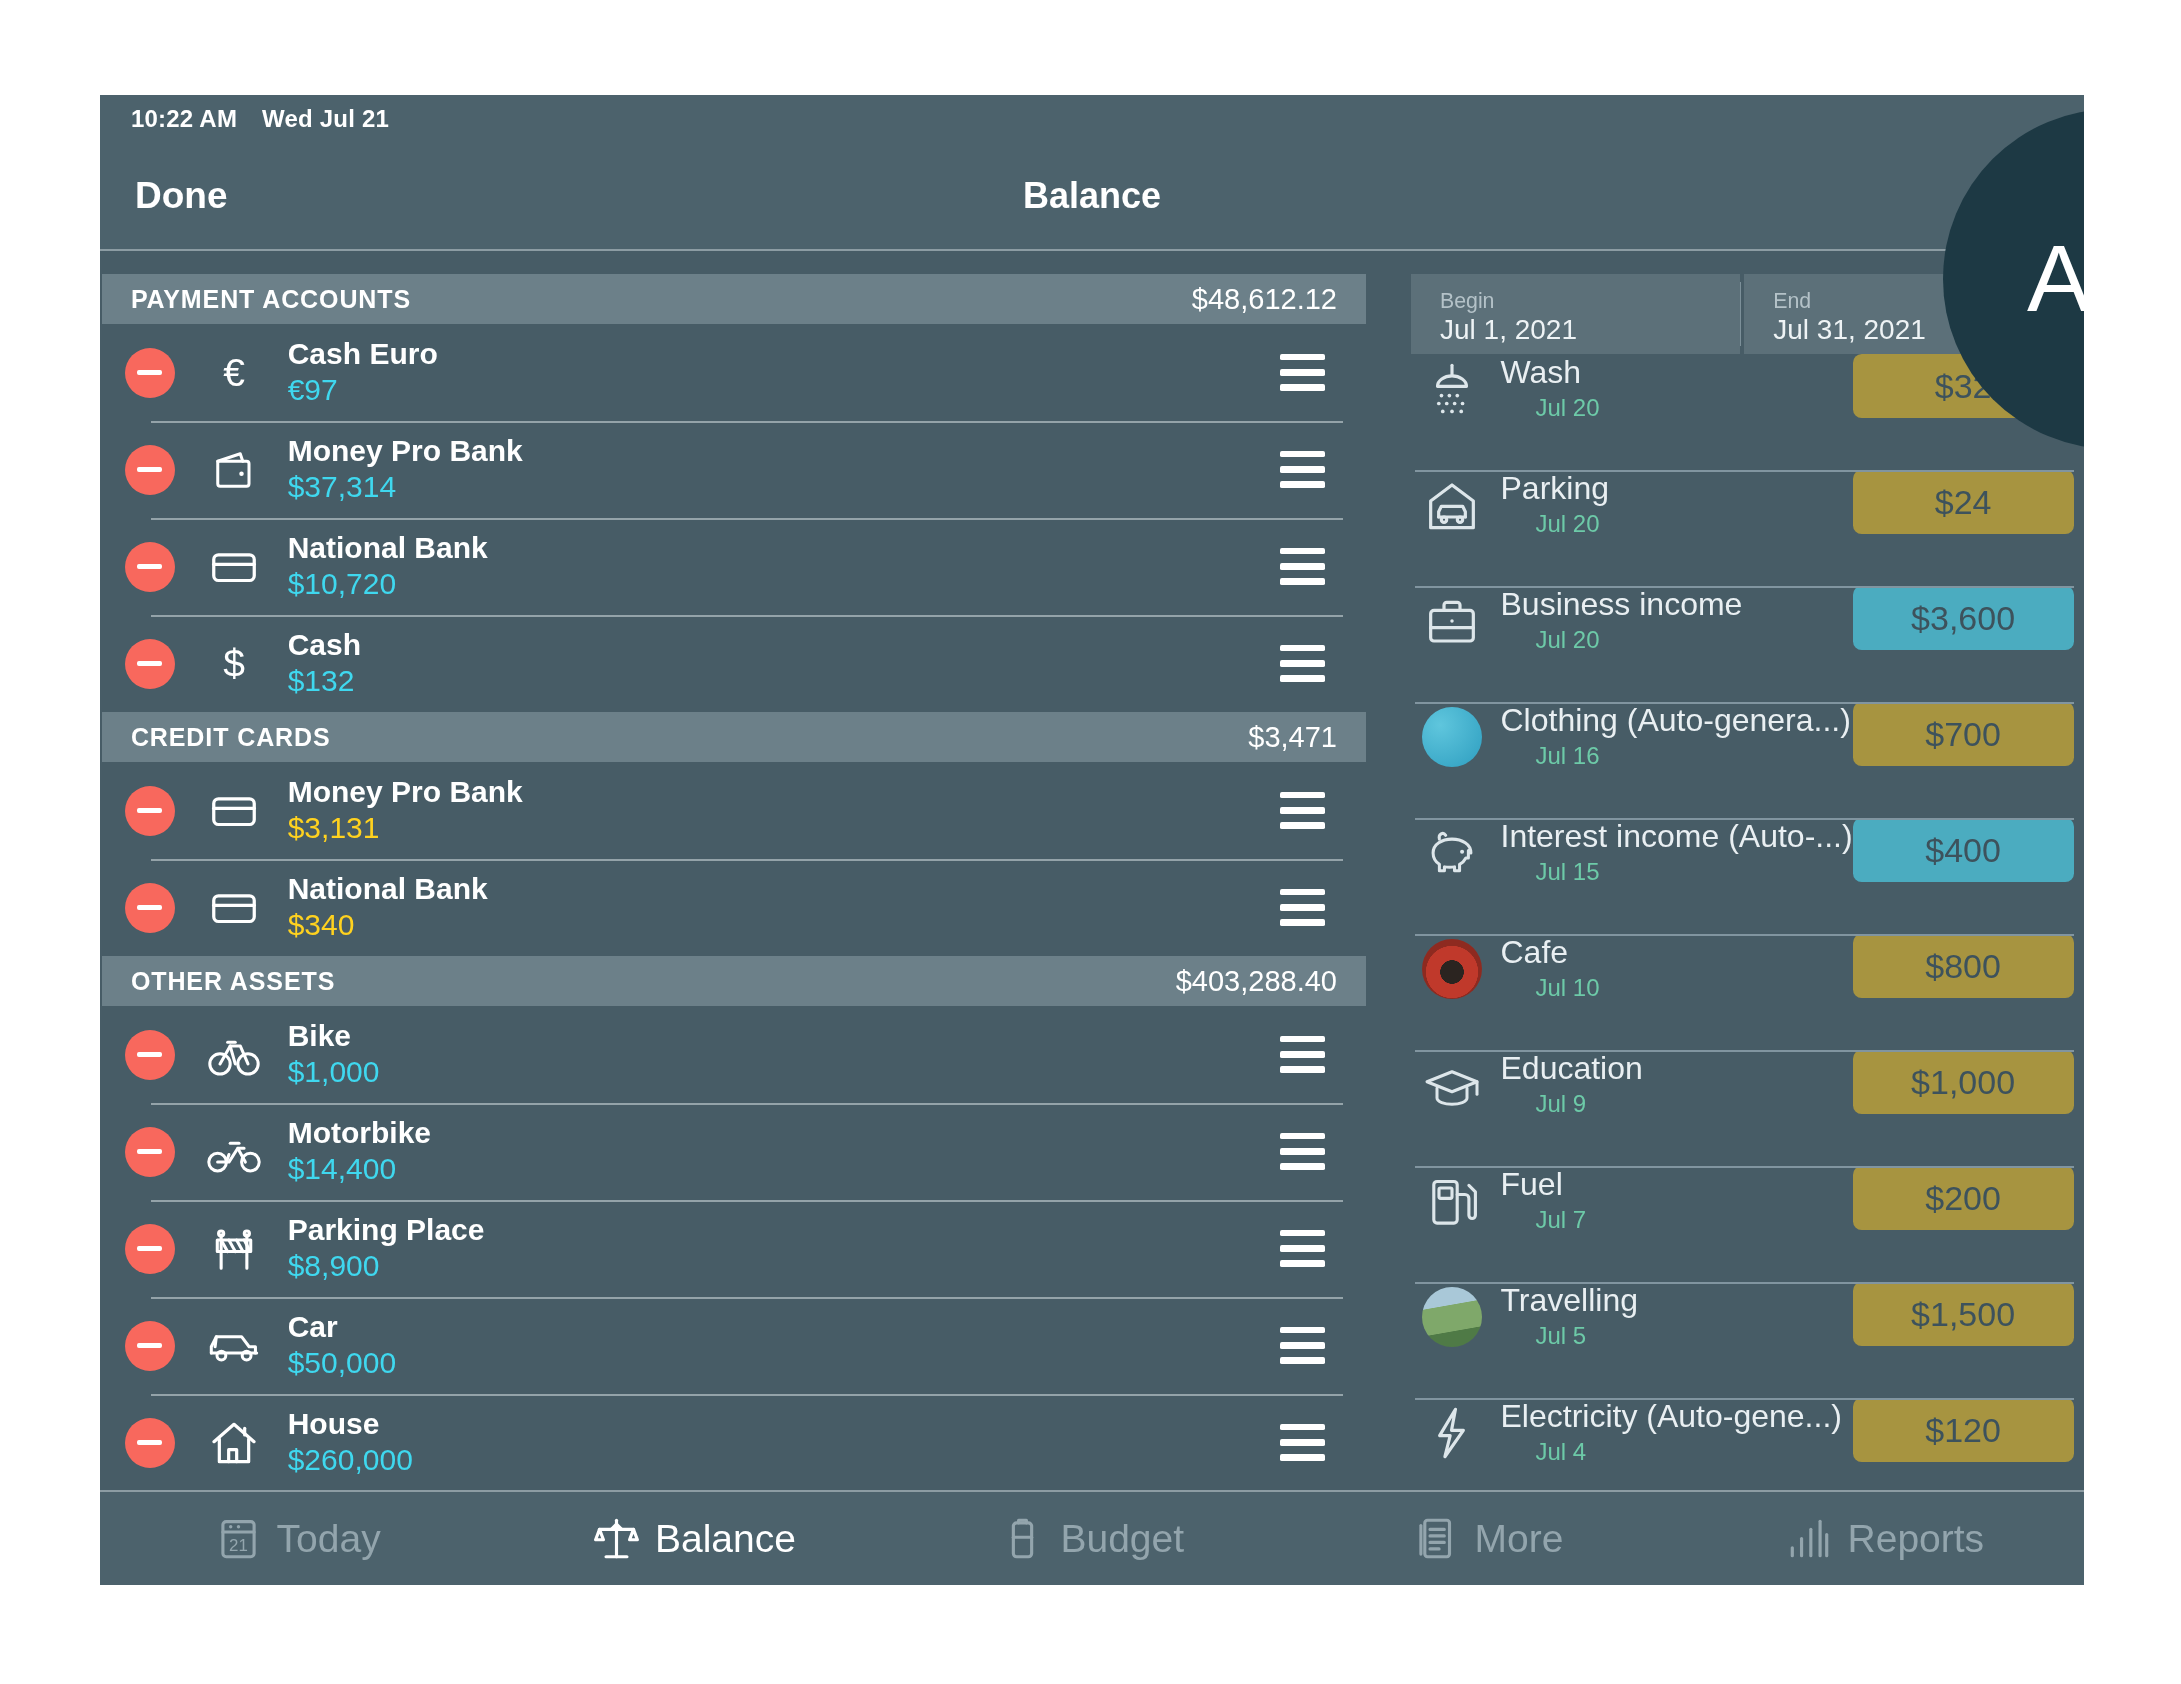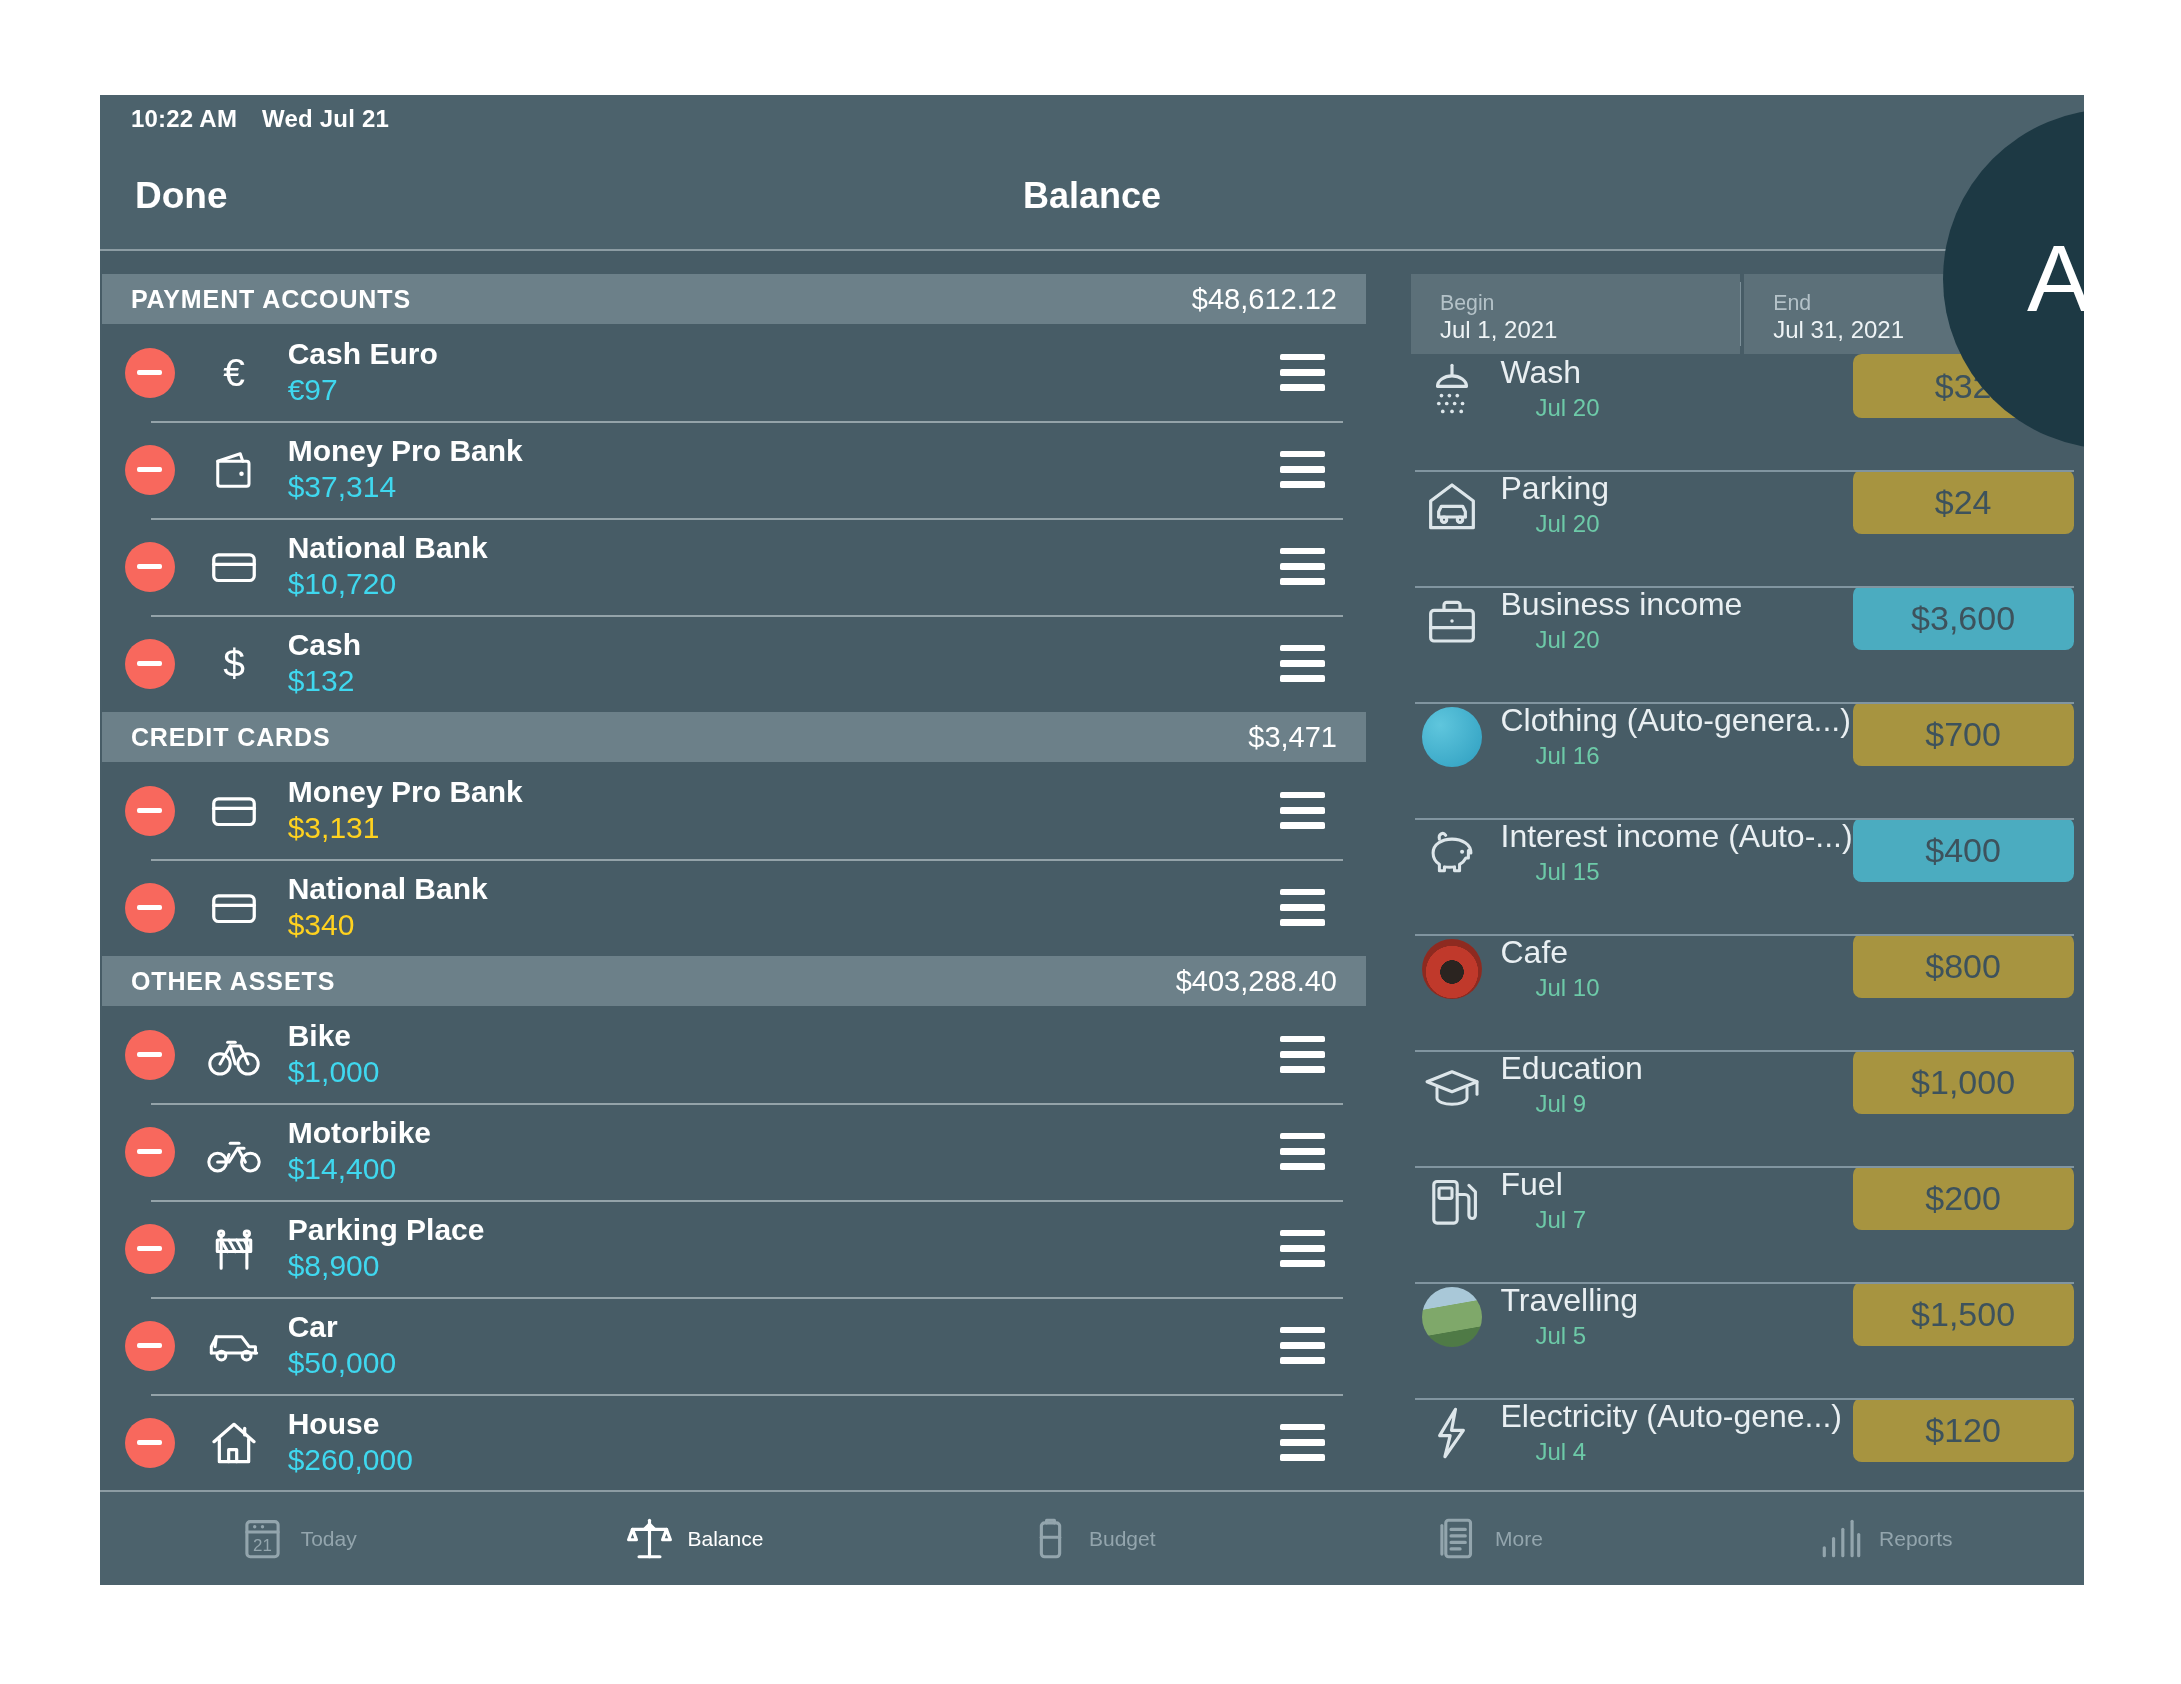--- a/index.html
+++ b/index.html
@@ -146,21 +146,21 @@
   }
   .dr-seg.begin { width:50%; }
   .dr-seg.end   { width:50%; margin-left:3.9px; }
   .dr-seg::after {
     content:"";
     position:absolute; right:-1px; top:7.8px; bottom:7.8px;
     width:1px; background:#7c9099;
   }
   .dr-seg.end::after { display:none; }
   .dr-label { color:#b4c2c8; font-size:21.3px; line-height:1.1; }
-  .dr-value { color:#eef3f5; font-size:24px; line-height:1.2; margin-top:0; }
+  .dr-value { color:#eef3f5; font-size:28px; line-height:1.2; margin-top:0; }
 
   .tx-row {
     height:116px;
     display:flex; align-items:flex-start;
     position:relative;
     padding-left:3.9px;
     padding-right:39px;
   }
   .tx-row + .tx-row::before {
     content:"";
@@ -201,21 +201,21 @@
     border-top:2.9px solid #8c9ca3;
     display:flex; align-items:center;
   }
   .tab {
     flex:1;
     display:flex; align-items:center; justify-content:center;
     gap:15.5px;
     color:#93a5ad;
   }
   .tab.active { color:#ffffff; }
-  .tab-label { font-size:21px; }
+  .tab-label { font-size:39px; }
   .tab-icon { display:flex; align-items:center; justify-content:center; width:45px; height:50px; }
 
   
   #add-btn {
     position:absolute;
     left:1843px; top:13.6px;
     width:340px; height:340px;
     border-radius:50%;
     background:#1d3944;
     display:flex; align-items:center; justify-content:center;

